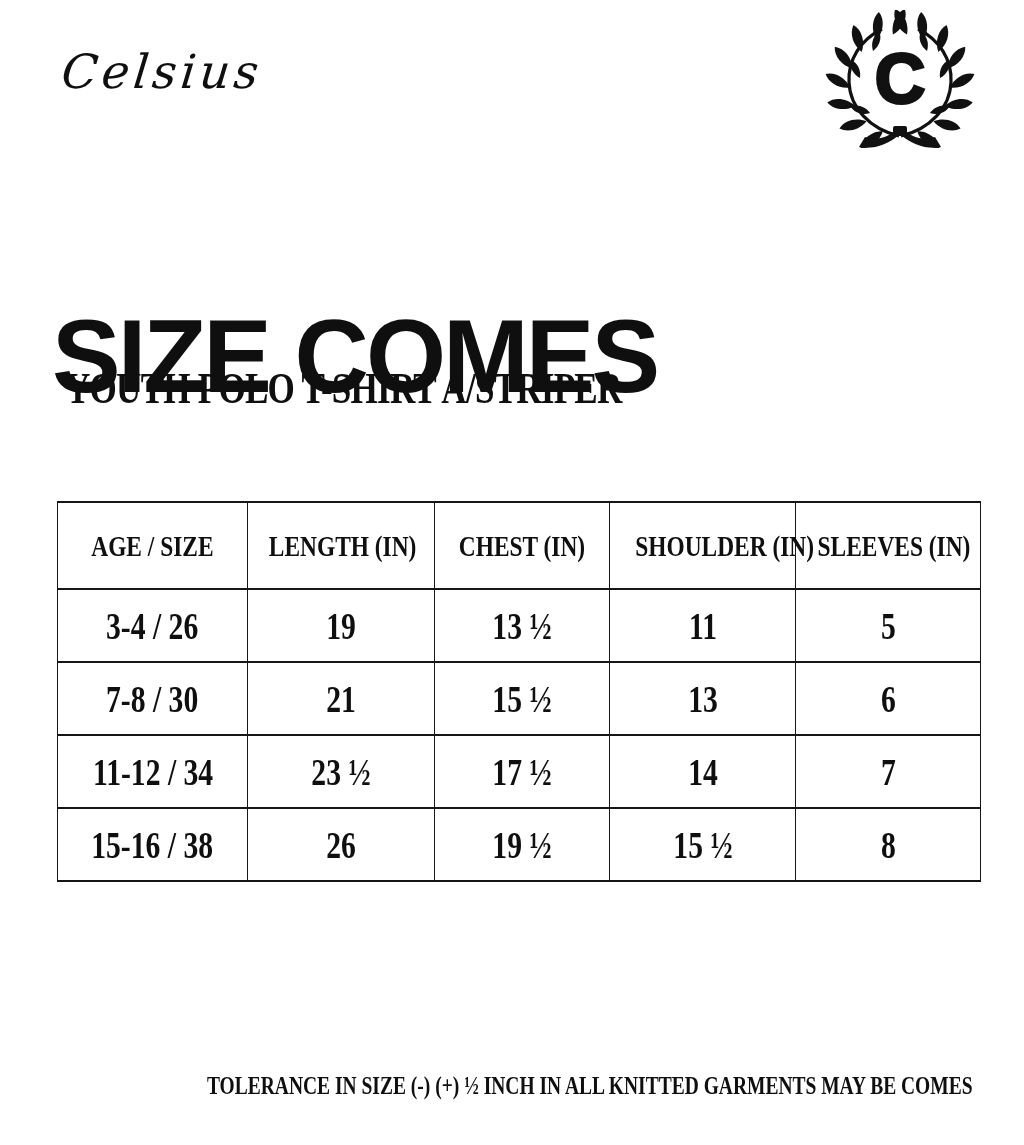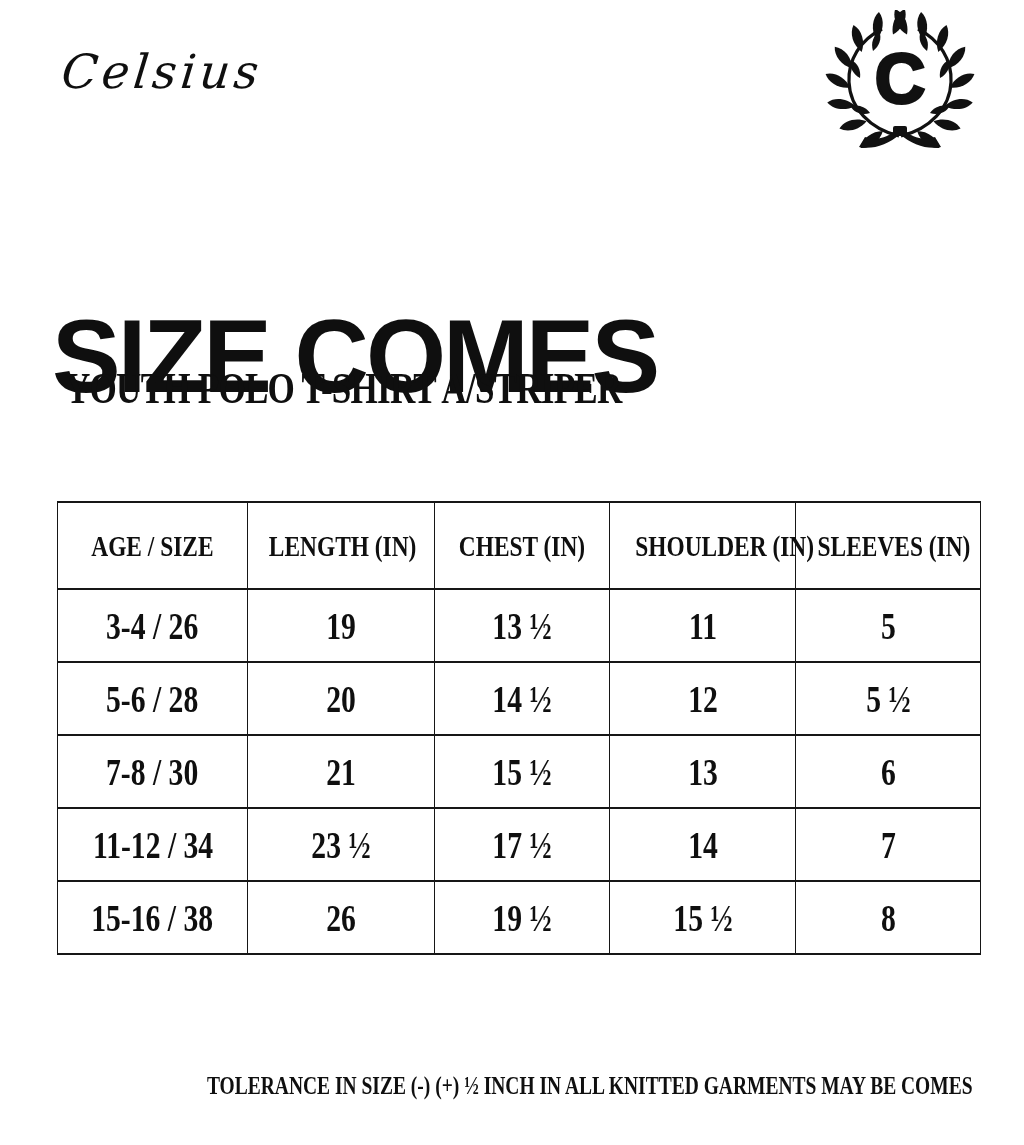--- a/index.html
+++ b/index.html
@@ -97,27 +97,20 @@
     </thead>
     <tbody>
       <tr>
         <td><span class="cond-c">3-4 / 26</span></td>
         <td><span class="cond-c">19</span></td>
         <td><span class="cond-c">13 ½</span></td>
         <td><span class="cond-c">11</span></td>
         <td><span class="cond-c">5</span></td>
       </tr>
       <tr>
-        <td><span class="cond-c">5-6 / 28</span></td>
-        <td><span class="cond-c">20</span></td>
-        <td><span class="cond-c">14 ½</span></td>
-        <td><span class="cond-c">12</span></td>
-        <td><span class="cond-c">5 ½</span></td>
-      </tr>
-      <tr>
         <td><span class="cond-c">7-8 / 30</span></td>
         <td><span class="cond-c">21</span></td>
         <td><span class="cond-c">15 ½</span></td>
         <td><span class="cond-c">13</span></td>
         <td><span class="cond-c">6</span></td>
       </tr>
       <tr>
         <td><span class="cond-c">11-12 / 34</span></td>
         <td><span class="cond-c">23 ½</span></td>
         <td><span class="cond-c">17 ½</span></td>

